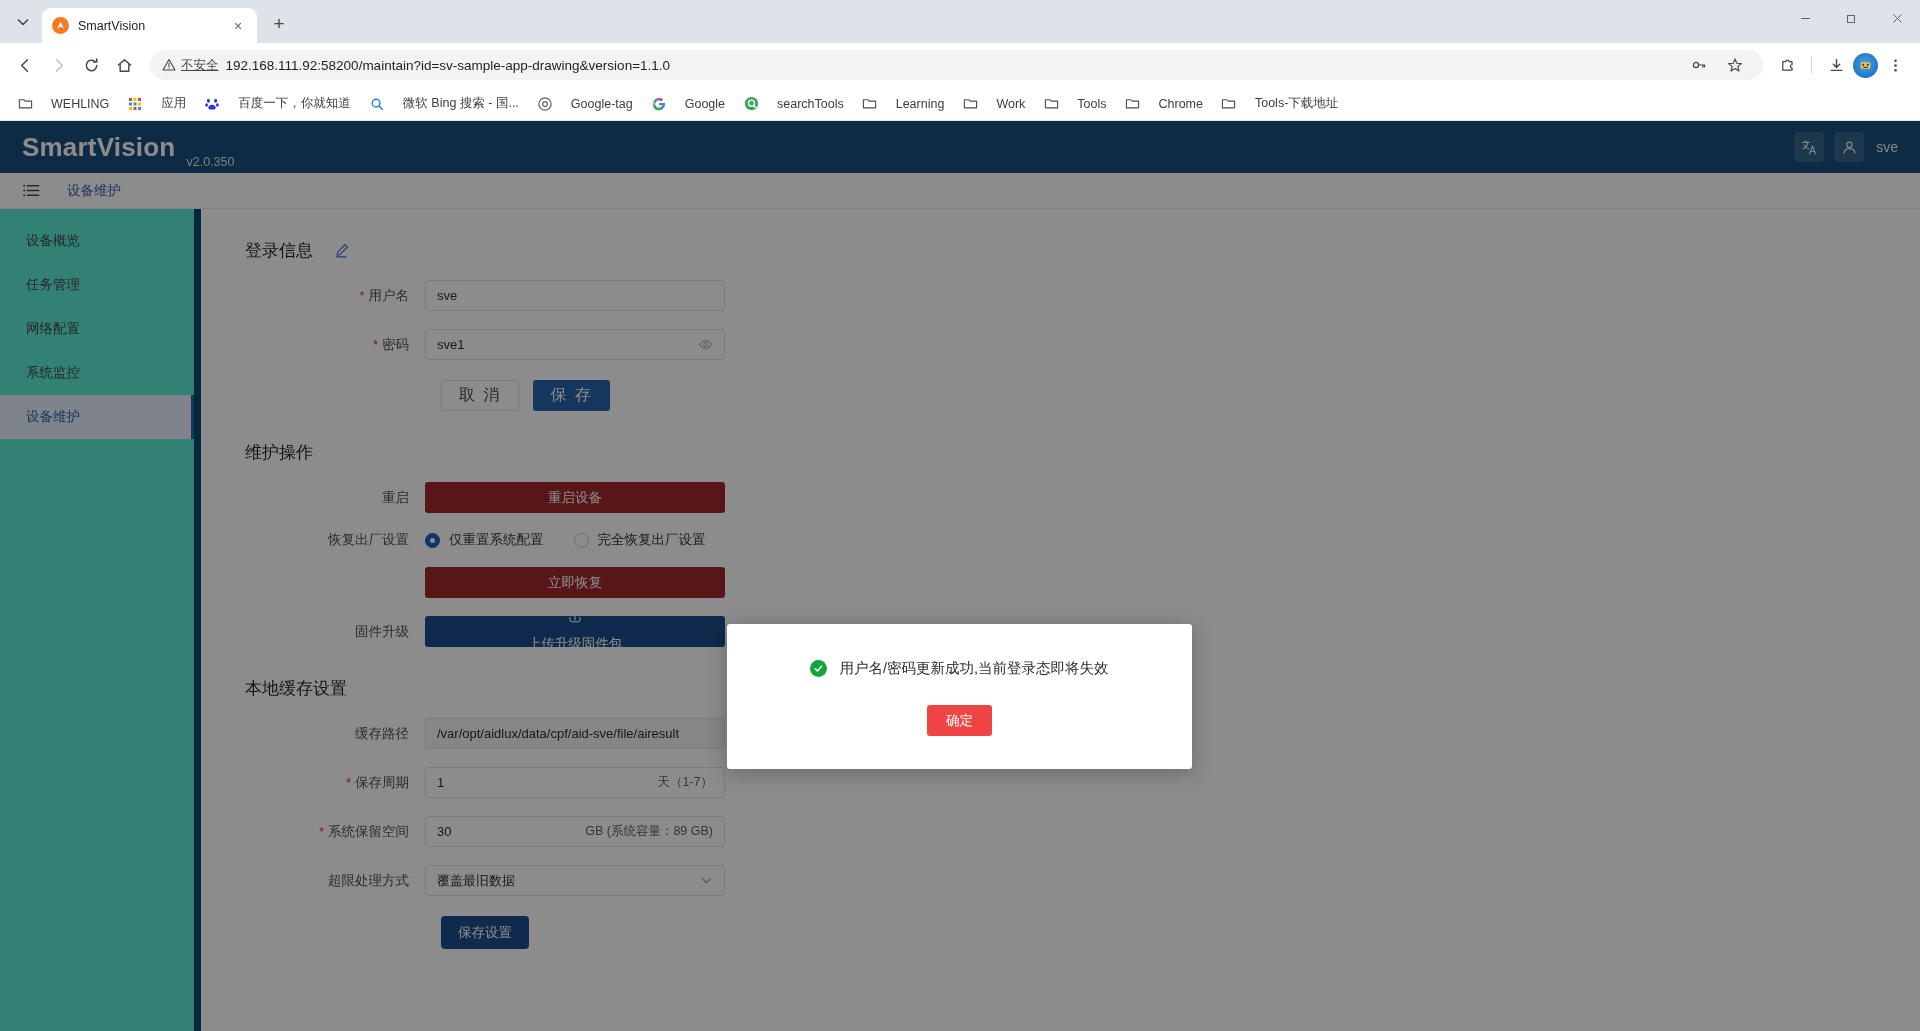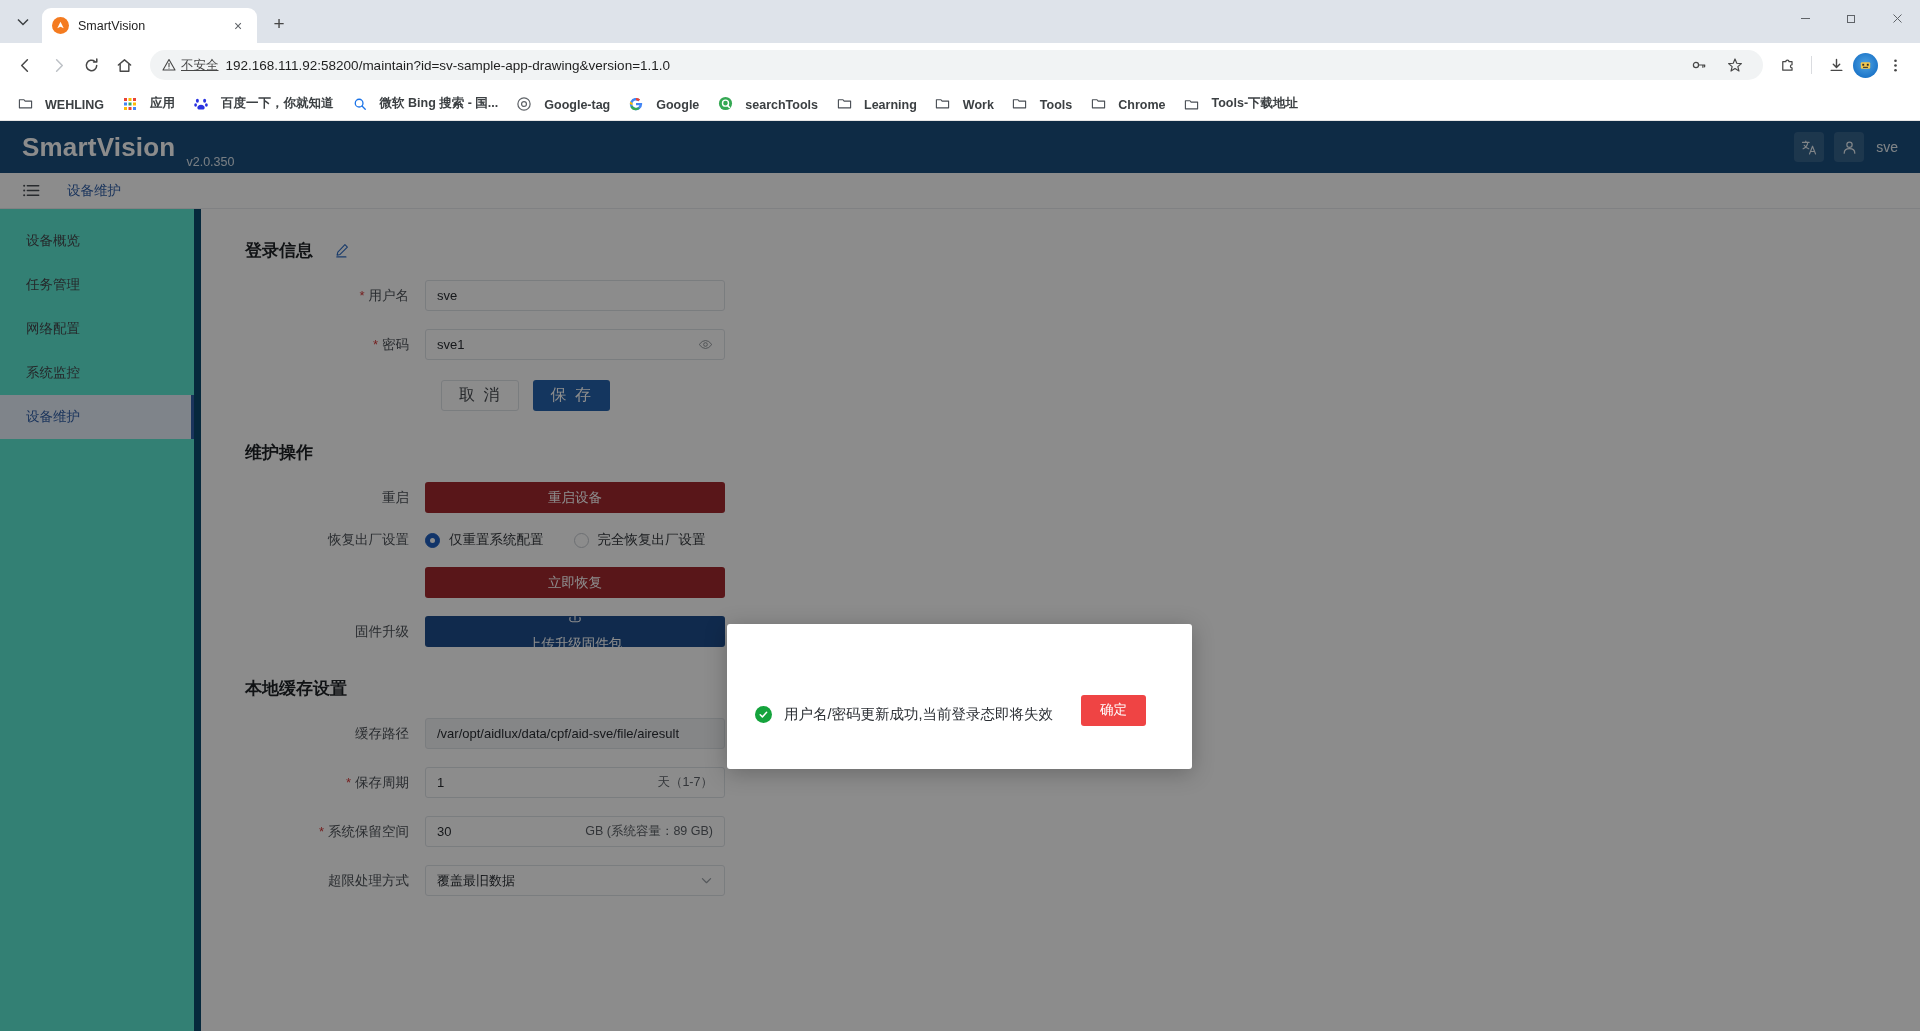--- a/index.html
+++ b/index.html
@@ -77,22 +77,22 @@
     background: radial-gradient(circle at 50% 45%, #4fa3e3 0%, #1a73c7 75%);
     display: flex; align-items: center; justify-content: center; flex: none;
     font-size: 12px;
   }
 
   .bookmarks {
     height: 34px; background: #ffffff; display: flex; align-items: center;
     padding: 0 10px; gap: 4px; flex: none; border-bottom: 1px solid #e6e6e6;
   }
   .bm {
-    display: flex; align-items: flex-end; gap: 12px; padding: 4px 7px;
-    border-radius: 6px; white-space: nowrap; font-weight: bold;
+    display: flex; align-items: center; gap: 18px; padding: 4px 7px;
+    border-radius: 6px; white-space: nowrap;
   }
   .bm-label { font-size: 12.5px; color: #3c4043; }
   .bm-ico { width: 16px; height: 16px; flex: none; display: flex; align-items: center; justify-content: center; }
 
   
   .app { flex: 1; position: relative; background: #ffffff; overflow: hidden; }
 
   .app-header {
     height: 52px; background: #1b4f7e; display: flex; align-items: center;
     padding: 0 22px; position: relative;
@@ -126,21 +126,21 @@
     height: 44px; display: flex; align-items: center; padding-left: 26px;
     font-size: 13.5px; color: #44484d;
   }
   .side-item.active {
     background: #e8f0fb; color: #2f5fa8; border-right: 3px solid #2f5fa8;
   }
 
   .content { flex: 1; padding: 30px 0 0 44px; overflow: hidden; position: relative; }
 
   .sec-title {
-    font-size: 17px; font-weight: 700; color: #1e2226; display: flex;
+    font-size: 17px; font-weight: 400; color: #1e2226; display: flex;
     align-items: center; gap: 22px;
   }
   .pencil { color: #2f6cc2; display: flex; }
 
   .frow { display: flex; align-items: center; margin-top: 18px; }
   .flabel {
     width: 180px; text-align: right; padding-right: 16px; font-size: 13.5px;
     color: #4d5258; display: flex; justify-content: flex-end; align-items: center; gap: 4px;
   }
   .req { color: #d63a3a; font-size: 13px; line-height: 1; }
@@ -199,21 +199,21 @@
 
   .block { margin-top: 30px; }
 
   
   .overlay {
     position: absolute; inset: 0; background: rgba(0,0,0,.45); z-index: 50;
   }
   .modal {
     position: absolute; left: 727px; top: 503px; width: 465px; height: 145px;
     background: #ffffff; border-radius: 3px; box-shadow: 0 4px 22px rgba(0,0,0,.25);
-    z-index: 51; display: flex; flex-direction: row; align-items: center;
+    z-index: 51; display: flex; flex-direction: column; align-items: center;
   }
   .modal-msg {
     display: flex; align-items: center; gap: 12px; margin-top: 35px;
     font-size: 14.5px; color: #2a2e33; padding: 0 28px;
   }
   .ok-ico {
     width: 17px; height: 17px; border-radius: 50%; background: #14a33c;
     display: flex; align-items: center; justify-content: center; flex: none;
   }
   .modal-btn {
@@ -662,20 +662,23 @@
               <span class="val">覆盖最旧数据</span>
               <span class="chev">
                 <svg width="13" height="13" viewBox="0 0 14 14">
                     <path d="M2.6 5 L7 9.4 L11.4 5" fill="none" stroke="currentColor" stroke-width="1.3" stroke-linecap="round" stroke-linejoin="round"></path>
                   </svg>
               </span>
             </div>
           </div>
         </div>
 
+        <div class="btnrow">
+          <div class="save-settings">保存设置</div>
+        </div>
 
       </div>
     </div>
 
     <div class="overlay"></div>
     <div class="modal">
       <div class="modal-msg">
         <span class="ok-ico">
           <svg width="11" height="11" viewBox="0 0 12 12">
               <path d="M2.4 6.2 L4.8 8.6 L9.4 3.6" fill="none" stroke="#ffffff" stroke-width="1.6" stroke-linecap="round" stroke-linejoin="round"></path>

